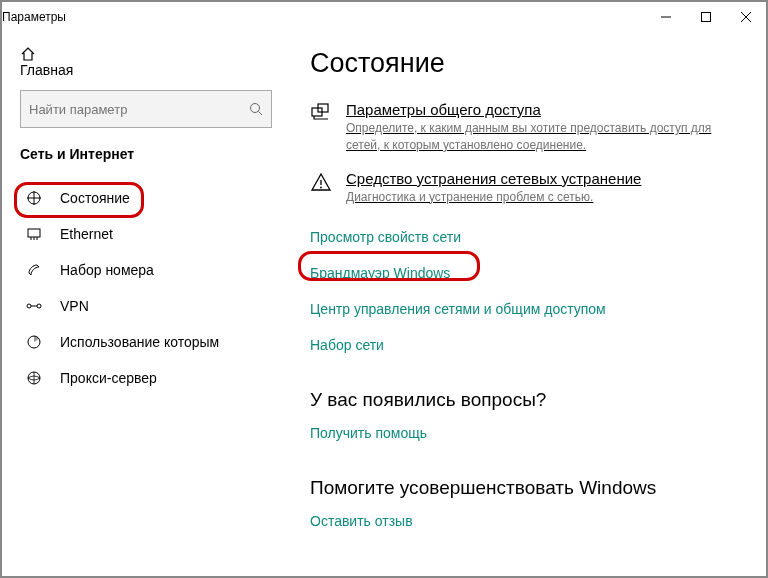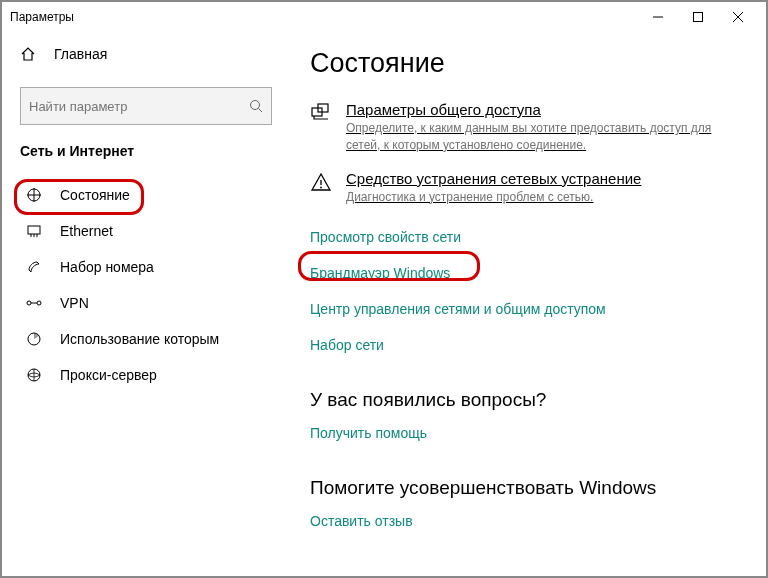--- a/index.html
+++ b/index.html
@@ -1,23 +1,23 @@
 <!DOCTYPE html>
 <html><head>
 <meta charset="utf-8">
 <style>
 * { box-sizing: border-box; margin: 0; padding: 0; }
 body { font-family: "Segoe UI", Arial, sans-serif; background: #fff; color: #000; }
 .window { width: 768px; height: 578px; border: 2px solid #888; position: relative; display: flex; flex-direction: column; }
-.titlebar { height: 30px; display: flex; align-items: center; padding: 0 8px; font-size: 12px; }
+.titlebar { height: 30px; display: flex; align-items: center; padding: 0 0; font-size: 12px; }
 .titlebar-title { flex: 1; }
 .win-btn { width: 40px; height: 28px; display: flex; align-items: center; justify-content: center; font-size: 12px; }
 .body { flex: 1; display: flex; overflow: hidden; }
 .sidebar { width: 280px; padding: 14px 10px 0 18px; }
-.home-row { display: flex; align-items: flex-start; margin-bottom: 25px; cursor: pointer; }
+.home-row { display: flex; align-items: flex-start; margin-bottom: 12px; cursor: pointer; flex-direction: column; }
 .home-row .icon { width: 20px; margin-right: 14px; }
 .home-row .label { font-size: 14px; }
 .search-box { border: 1px solid #aaa; background: #f3f3f3; height: 38px; display: flex; align-items: center; padding: 0 8px; margin-bottom: 18px; }
 .search-box input { border: none; background: transparent; flex: 1; font-size: 13px; color: #666; outline: none; }
 .search-box .mag { color: #666; font-size: 13px; }
 .section-title { font-weight: 600; font-size: 14px; margin-bottom: 18px; }
 .nav-item { display: flex; align-items: center; padding: 10px 6px; font-size: 14px; cursor: pointer; }
 .nav-item .icon { width: 20px; margin-right: 14px; color: #333; font-size: 15px; }
 .nav-item.selected { }
 .red-ring { border: 3px solid #d00000; border-radius: 13px; }

